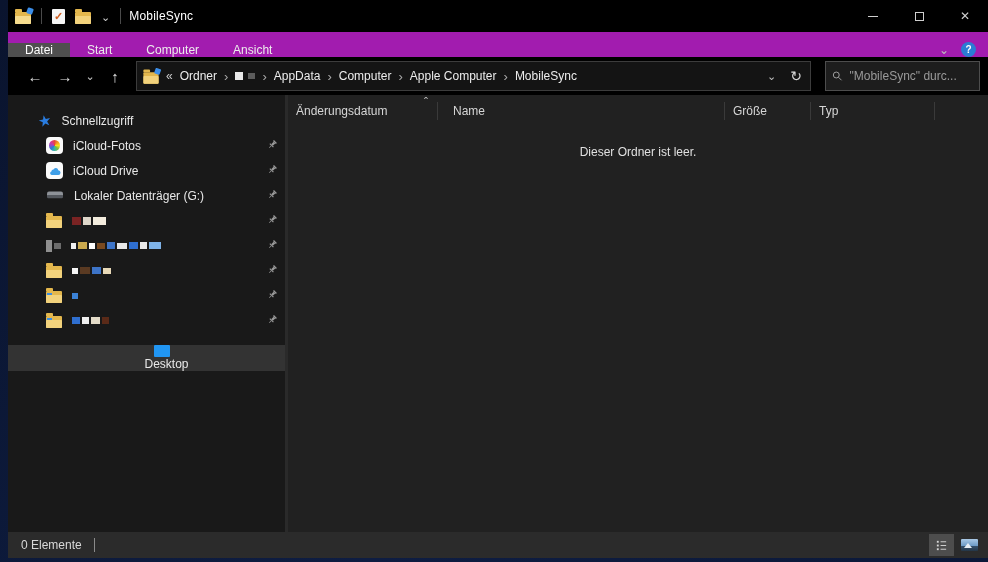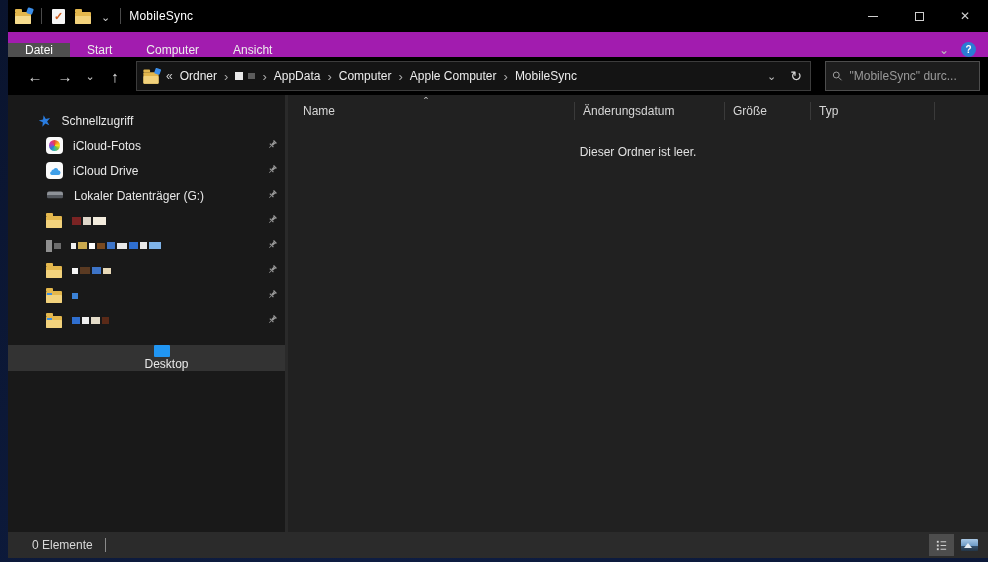--- a/index.html
+++ b/index.html
@@ -82,21 +82,21 @@
   .sort-caret { position:absolute; top:1px; left:136px; color:#bdbdbd; font-size:12px; }
   .col { display:flex; align-items:center; height:32px; position:relative; color:#d6d6d6; font-size:12px; }
   .col::after { content:""; position:absolute; right:0; top:7px; height:18px; width:1px; background:#3a3a3a; }
   .col.c-name { width:287px; padding-left:15px; }
   .col.c-date { width:150px; padding-left:8px; }
   .col.c-type { width:124px; padding-left:8px; }
   .col.c-size { width:86px;  padding-left:8px; }
   .empty-msg { position:absolute; top:50px; left:0; right:0; text-align:center; color:#e0e0e0; font-size:12px; }
 
   
-  .statusbar { height:26px; background:#2b2b2b; display:flex; align-items:center; flex:0 0 auto; padding-left:24px; }
+  .statusbar { height:26px; background:#2b2b2b; display:flex; align-items:center; flex:0 0 auto; padding-left:13px; }
   .status-text { color:#d8d8d8; font-size:12px; }
   .status-sep { width:1px; height:14px; background:#8a8a8a; margin-left:12px; }
   .status-spacer { flex:1; }
   .view-btn { width:25px; height:22px; display:flex; align-items:center; justify-content:center; margin-right:3px; }
   .view-btn.active { background:#4d4d4d; }
   .view-btn:last-child { margin-right:6px; }
   .thumb-ic { width:17px; height:12px; background:linear-gradient(#aac9e6 0%,#6f9cc6 55%,#37536e 56%,#243647 100%); border-radius:1px; position:relative; overflow:hidden; }
   .thumb-ic::before { content:""; position:absolute; left:3px; top:4px; width:8px; height:5px; background:#e8eef4; clip-path:polygon(0 100%,50% 0,100% 100%); }
 </style>
 </head>
@@ -342,22 +342,22 @@
         <span class="label">Desktop</span>
       </div>
 
     </div>
 
     <div class="content-divider"></div>
 
     <div class="main">
       <div class="list-header">
         <span class="sort-caret">ˆ</span>
+        <div class="col c-date">Änderungsdatum</div>
         <div class="col c-name">Name</div>
-        <div class="col c-date">Änderungsdatum</div>
         <div class="col c-size">Größe</div>
         <div class="col c-type">Typ</div>
       </div>
       <div class="empty-msg">Dieser Ordner ist leer.</div>
     </div>
   </div>
 
   <div class="statusbar">
     <span class="status-text">0 Elemente</span>
     <span class="status-sep"></span>

